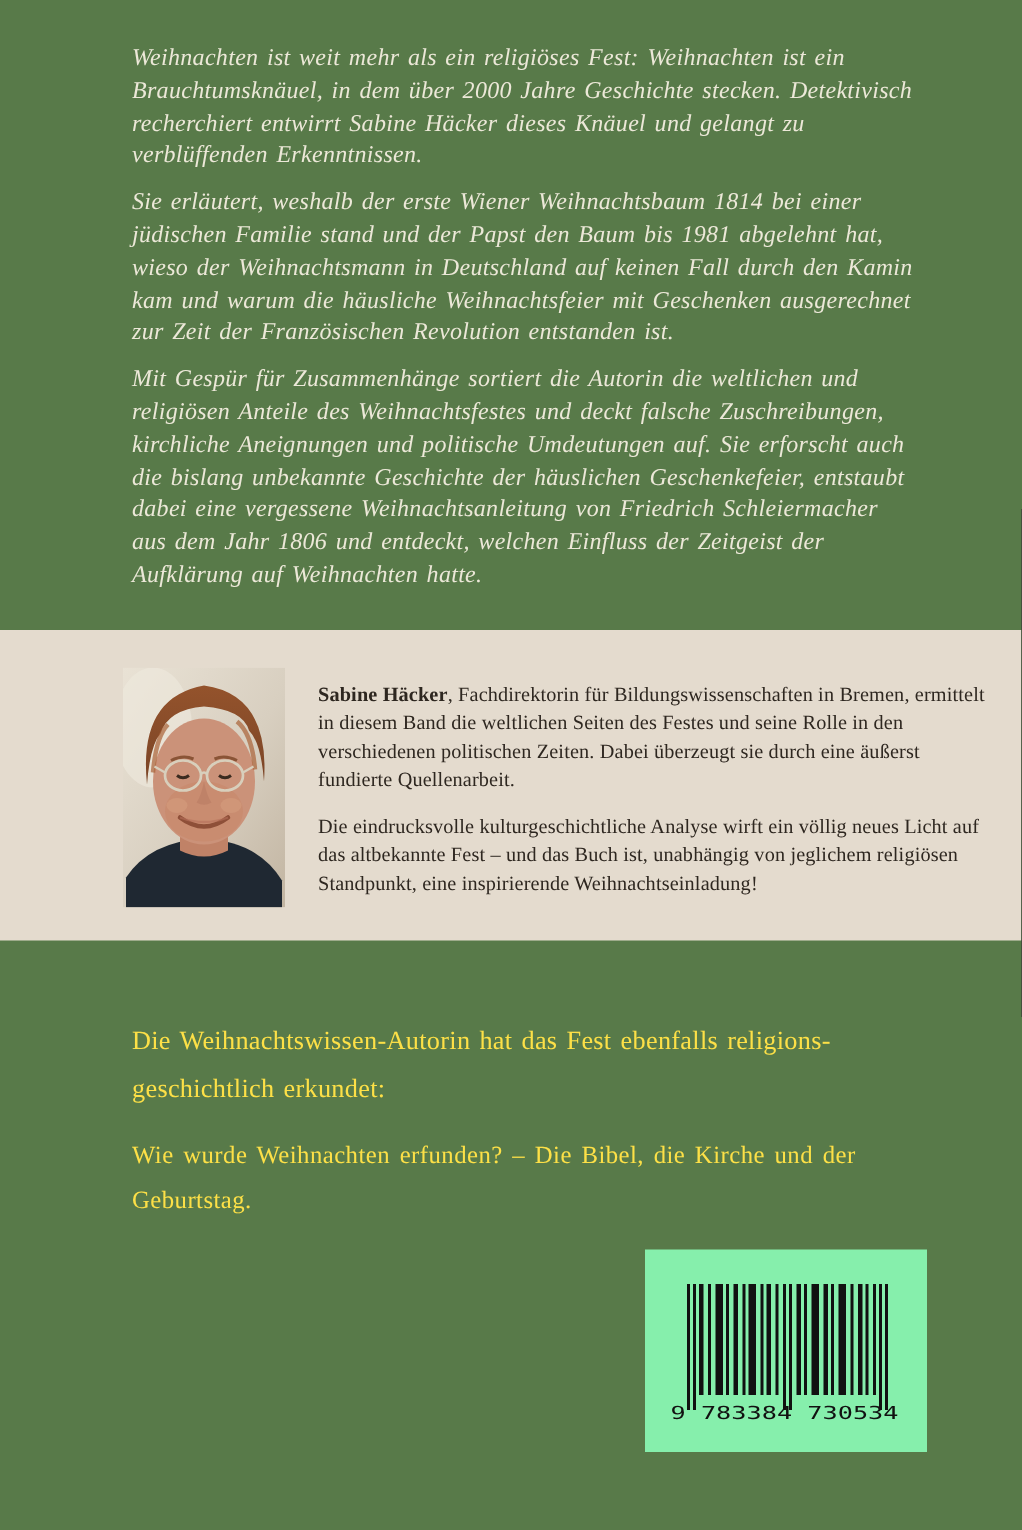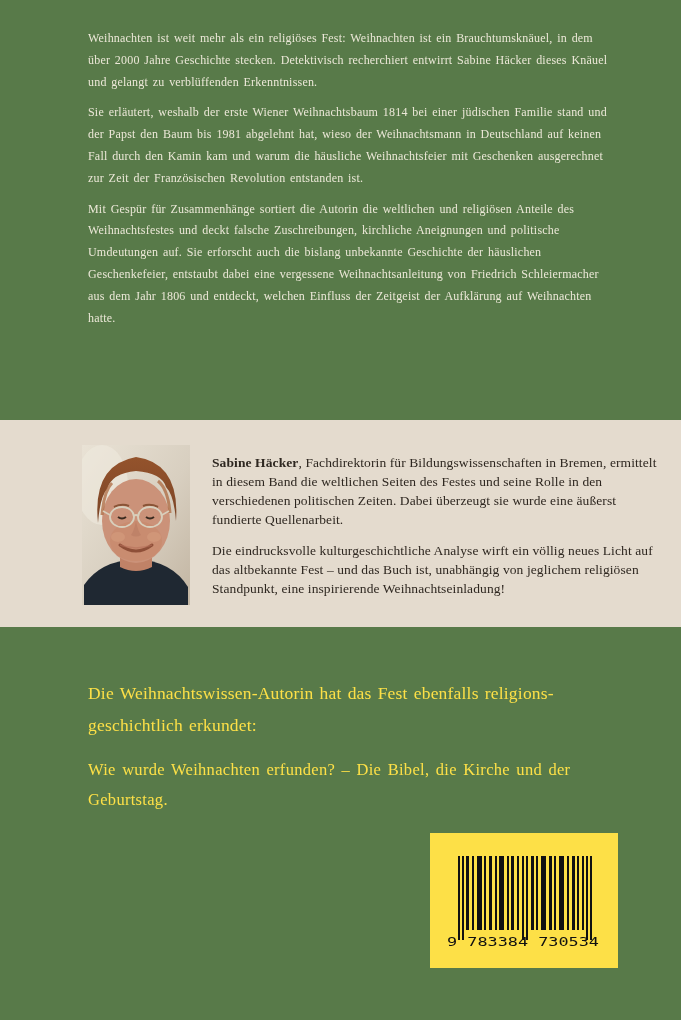--- a/index.html
+++ b/index.html
@@ -15,25 +15,26 @@
   }
   
   .blurb {
     position: absolute;
     left: 88px;
     top: 28px;
     width: 524px;
     color: #ece8d8;
   }
   .blurb p {
-    font-size: 12px;
+    font-size: 16px;
     line-height: 21.8px;
     letter-spacing: 0.2px;
     word-spacing: 1.5px;
     margin-bottom: 9px;
+    font-style: italic;
   }
   
   .author-band {
     position: absolute;
     left: 0;
     top: 420px;
     width: 681px;
     height: 207px;
     background: #e4dbce;
   }
@@ -81,21 +82,21 @@
     word-spacing: 2px;
     line-height: 30px;
   }
   
   .barcode-box {
     position: absolute;
     left: 430px;
     top: 833px;
     width: 188px;
     height: 135px;
-    background: #fde047;
+    background: #86efac;
     display: flex;
     align-items: center;
     justify-content: center;
     text-align: right;
   }
   .barcode-box svg { display: block; }
 </style>
 </head>
 <body>
 
@@ -152,21 +153,21 @@
         <path d="M54,76 Q52,86 49,90 Q54,93 59,90 Q56,86 54,76" fill="#bd8066" opacity="0.8"></path>
 
         <ellipse cx="36" cy="92" rx="7" ry="5" fill="#d39a7c" opacity="0.7"></ellipse>
         <ellipse cx="72" cy="92" rx="7" ry="5" fill="#d39a7c" opacity="0.7"></ellipse>
 
         <path d="M38,100 Q54,112 70,100" stroke="#8e4f38" stroke-width="3" fill="none" stroke-linecap="round"></path>
         <path d="M38,100 Q54,106 70,100" stroke="#b5705a" stroke-width="1.5" fill="none" opacity="0.6"></path>
       </svg>
     </div>
     <div class="author-bio">
-      <p><span class="author-name">Sabine Häcker</span><span>, Fachdirektorin für Bildungswissenschaften in Bremen, ermittelt in diesem Band die weltlichen Seiten des Festes und seine Rolle in den verschiedenen politischen Zeiten. Dabei überzeugt sie wurde eine äußerst fundierte Quellenarbeit.</span></p>
+      <p><span class="author-name">Sabine Häcker</span><span>, Fachdirektorin für Bildungswissenschaften in Bremen, ermittelt in diesem Band die weltlichen Seiten des Festes und seine Rolle in den verschiedenen politischen Zeiten. Dabei überzeugt sie durch eine äußerst fundierte Quellenarbeit.</span></p>
       <p>Die eindrucksvolle kulturgeschichtliche Analyse wirft ein völlig neues Licht auf das altbekannte Fest – und das Buch ist, unabhängig von jeglichem religiösen Standpunkt, eine inspirierende Weihnachtseinladung!</p>
     </div>
   </section>
 
   <section class="promo">
     <p class="promo-lines"><span>Die Weihnachtswissen-Autorin hat das Fest ebenfalls religions-</span><br><span>geschichtlich erkundet:</span></p>
     <p class="related-title">Wie wurde Weihnachten erfunden? – Die Bibel, die Kirche und der Geburtstag.</p>
   </section>
 
   <div class="barcode-box">

